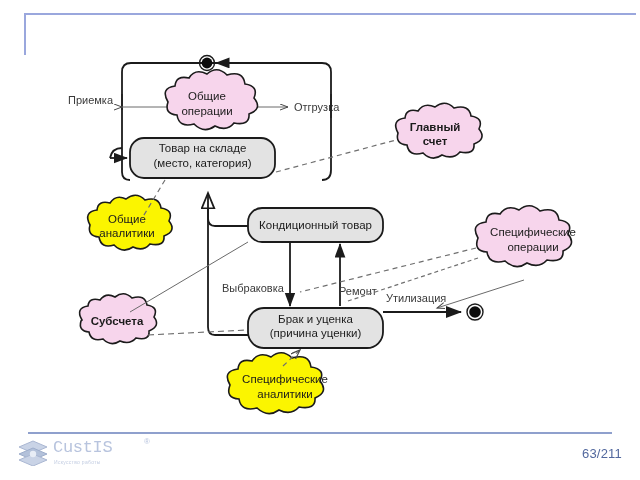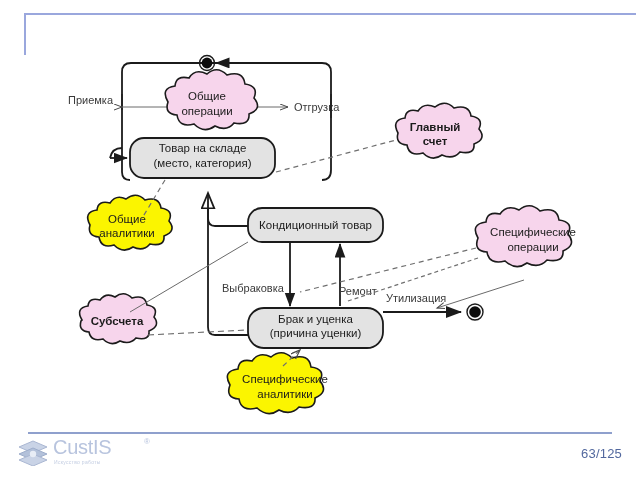--- a/index.html
+++ b/index.html
@@ -69,24 +69,24 @@
     position: absolute;
     left: 0;
     top: 3px;
     width: 30px;
     height: 26px;
   }
   #logo-word {
     position: absolute;
     left: 35px;
     top: 0px;
-    font-size: 20px;
+    font-size: 17px;
     line-height: 21px;
     color: #b8c4de;
-    font-family: Liberation Sans, sans-serif;
+    font-family: Liberation Mono, monospace;
     font-weight: normal;
     letter-spacing: -.3px;
   }
   #logo-tm {
     position: absolute;
     left: 126px;
     top: 0px;
     font-size: 8px;
     color: #b8c4de;
   }
@@ -319,15 +319,15 @@
       <path d="M15 1 L29 7 L15 13 L1 7 Z" fill="#c9d3e6" stroke="#aab7d2" stroke-width="1"></path>
       <path d="M15 8 L29 14 L15 20 L1 14 Z" fill="#b3c1da" stroke="#9dadcb" stroke-width="1"></path>
       <path d="M15 14 L29 20 L15 26 L1 20 Z" fill="#c9d3e6" stroke="#aab7d2" stroke-width="1"></path>
       <circle cx="15" cy="14" r="3.2" fill="#e8edf6"></circle>
     </svg>
     <div id="logo-word">CustIS</div>
     <div id="logo-tm">®</div>
     <div id="logo-tagline">Искусство работы</div>
   </div>
 
-  <div id="page-number">63/125</div>
+  <div id="page-number">63/211</div>
 
 </div>
 
 </body></html>

